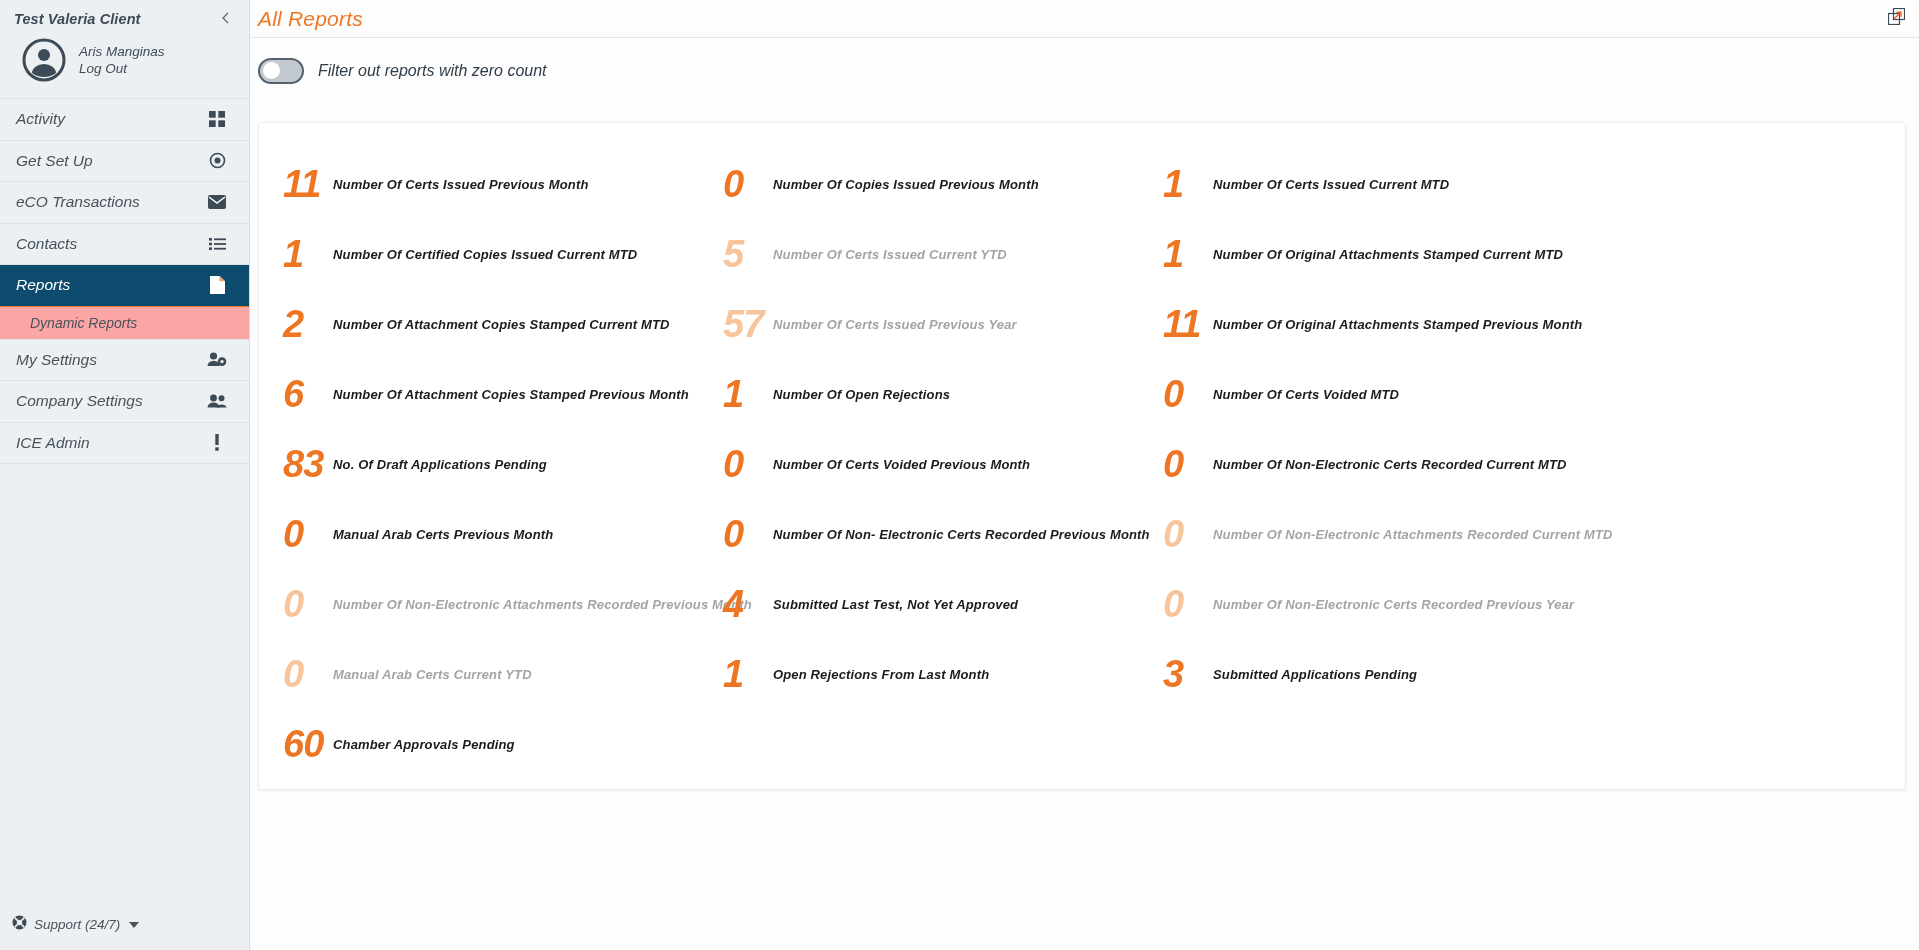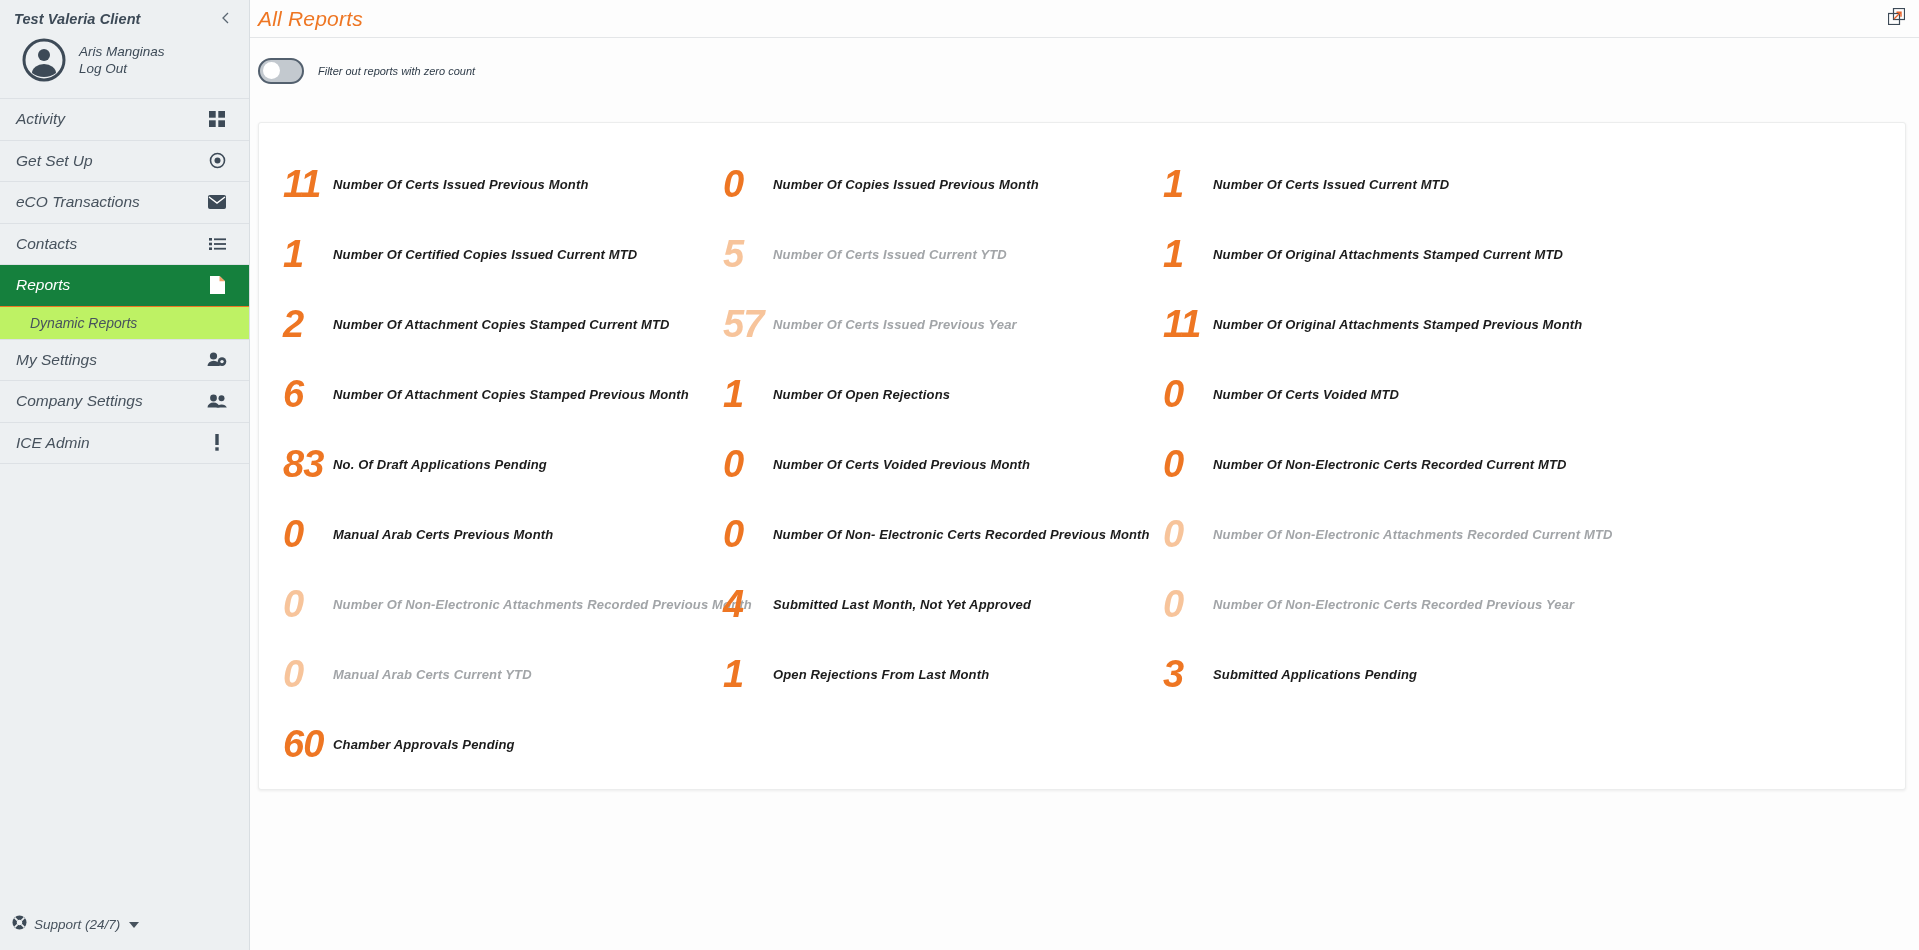--- a/index.html
+++ b/index.html
@@ -41,25 +41,25 @@
 
   .nav { border-top: 1px solid #dde1e5; }
   .nav-item {
     height: 41.5px;
     display: flex; align-items: center; justify-content: space-between;
     padding: 0 22px 0 16px;
     border-bottom: 1px solid #dde1e5;
     cursor: pointer;
   }
   .nav-item .lbl { font-size: 15.5px; color: #47525d; }
-  .nav-item.active { background: #15803d; border-bottom-color: #ee7623; }
+  .nav-item.active { background: #0c4a6e; border-bottom-color: #ee7623; }
   .nav-item.active .lbl { color: #ffffff; }
   .nav-sub {
     height: 33px; display: flex; align-items: center;
-    padding-left: 30px; background: #bef264;
+    padding-left: 30px; background: #fca5a5;
     border-bottom: 1px solid #dde1e5; cursor: pointer;
   }
   .nav-sub .lbl { font-size: 14px; color: #47525d; }
   .nav-icon { width: 20px; height: 20px; display: flex; align-items: center; justify-content: center; }
 
   .sb-footer {
     position: absolute; bottom: 0; left: 0; right: 0;
     padding: 0 16px 16px 12px;
     display: flex; align-items: center; gap: 7px;
   }
@@ -86,21 +86,21 @@
   }
   .toggle {
     width: 46px; height: 26px; border-radius: 14px;
     background: #c3c9cf; border: 2px solid #53606e;
     position: relative; cursor: pointer; flex: 0 0 46px;
   }
   .toggle .knob {
     position: absolute; top: 2.5px; left: 3px;
     width: 17px; height: 17px; border-radius: 50%; background: #ffffff;
   }
-  .filter-label { font-size: 11px; color: #2f3c49; }
+  .filter-label { font-size: 16px; color: #2f3c49; }
 
   .panel {
     position: absolute; left: 8px; top: 86px;
     width: 1648px; height: 668px;
     background: #ffffff;
     border: 1px solid #eceded;
     border-radius: 3px;
     box-shadow: 0 1px 3px rgba(0,0,0,.07);
     overflow: hidden;
     margin-top: 36px;
@@ -350,21 +350,21 @@
           <div class="stat">
             <span class="num">0</span>
             <span class="desc">Number Of Certs Voided Previous Month</span>
           </div>
           <div class="stat">
             <span class="num">0</span>
             <span class="desc">Number Of Non- Electronic Certs Recorded Previous Month</span>
           </div>
           <div class="stat">
             <span class="num">4</span>
-            <span class="desc">Submitted Last Month, Not Yet Approved</span>
+            <span class="desc">Submitted Last Test, Not Yet Approved</span>
           </div>
           <div class="stat">
             <span class="num">1</span>
             <span class="desc">Open Rejections From Last Month</span>
           </div>
         </div>
 
         <div class="col">
           <div class="stat">
             <span class="num">1</span>

